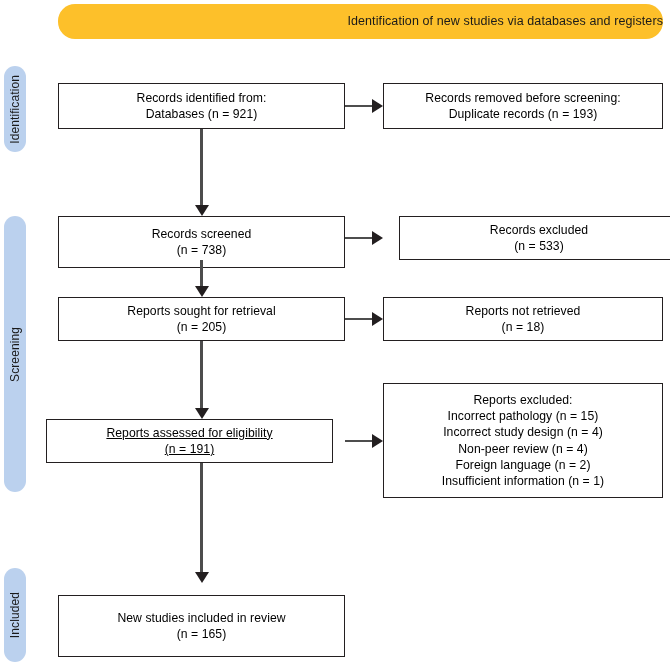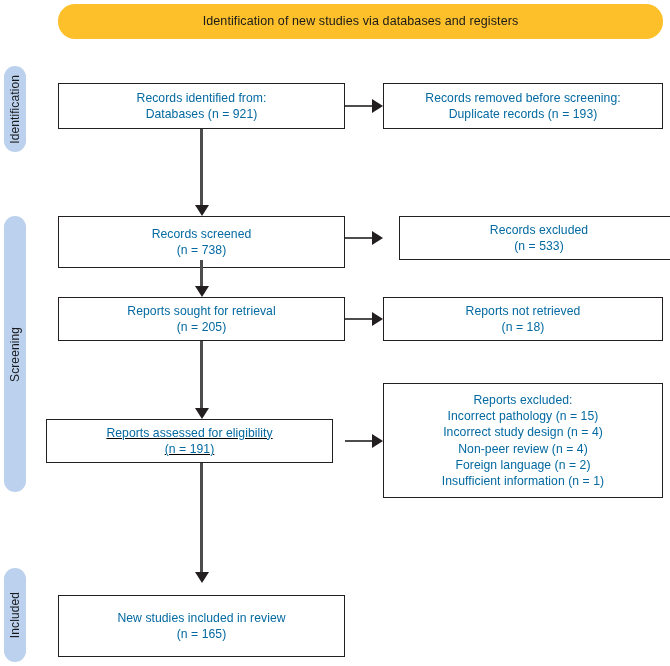--- a/index.html
+++ b/index.html
@@ -24,21 +24,21 @@
   .banner {
     position: absolute;
     left: 58px;
     top: 4px;
     width: 605px;
     height: 35px;
     border-radius: 17px;
     background: #FDC02A;
     display: flex;
     align-items: center;
-    justify-content: center;
+    justify-content: flex-end;
     box-sizing: border-box;
   }
   .banner-text {
     font-size: 12.5px;
     color: #1a1a1a;
     letter-spacing: 0.1px;
     text-align: center;
     line-height: 1.1;
   }
 
@@ -70,21 +70,21 @@
     border: 1.6px solid #231f20;
     background: #ffffff;
     display: flex;
     align-items: center;
     justify-content: center;
     padding: 3px 6px;
   }
   .box-text {
     font-size: 12.2px;
     line-height: 1.32;
-    color: #0369a1;
+    color: #000000;
     text-align: center;
     white-space: pre-line;
     letter-spacing: 0.05px;
   }
 
   
   .conn {
     position: absolute;
     background: #4d4d4d;
   }

